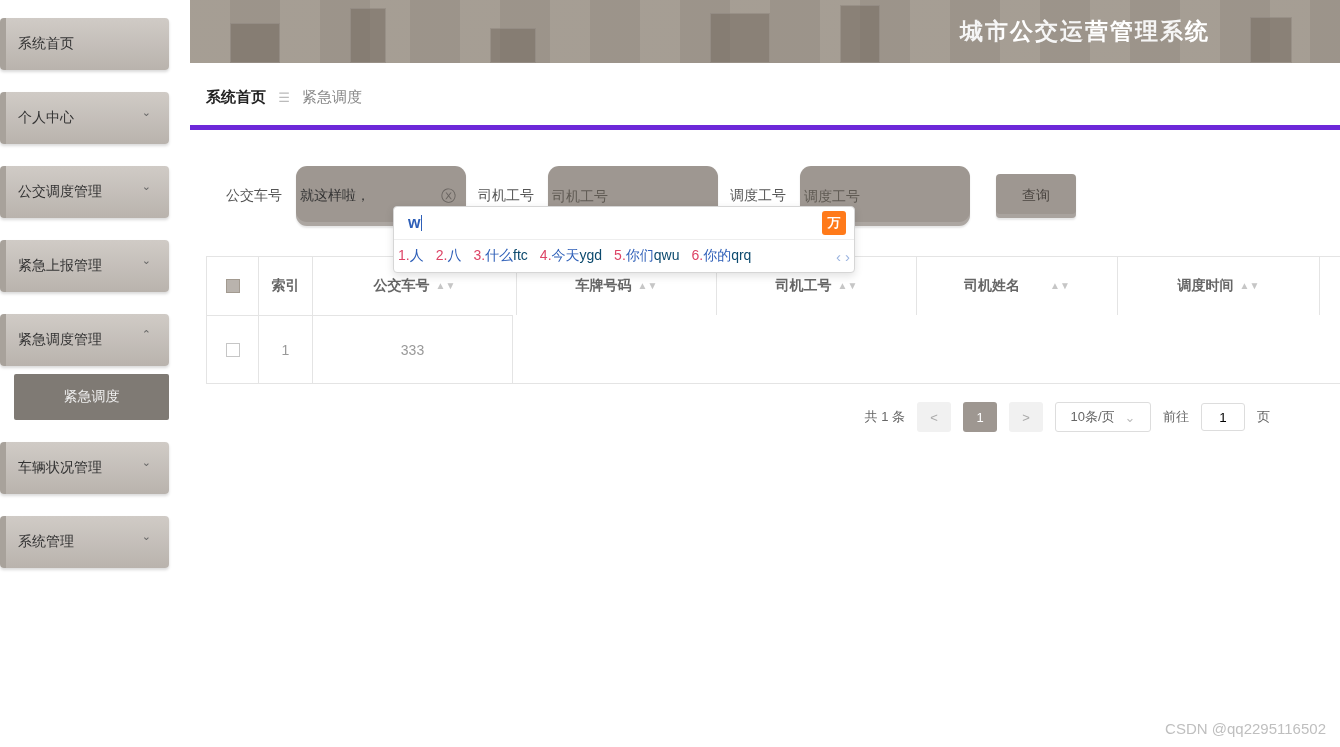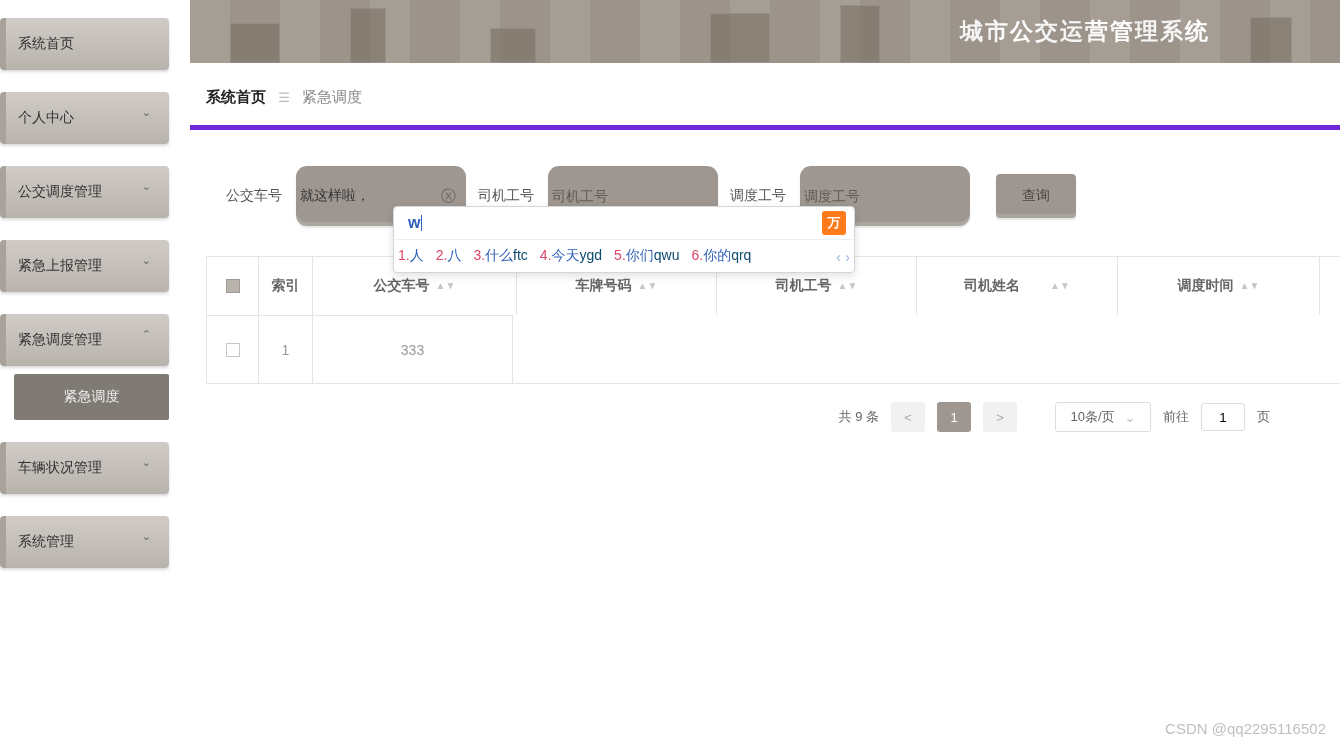--- a/index.html
+++ b/index.html
@@ -43,21 +43,21 @@
 .col-did { width: 200px; }
 .col-dname { width: 201px; gap: 24px; }
 .col-time { width: 202px; text-align: center; }
 .chk { width: 14px; height: 14px; border: 1px solid #c6c6c6; background: #fff; }
 .chk.hdr { background: #b9b3ad; border-color: #a29a90; }
 .sort { margin-left: 6px; color: #c6c6c6; font-size: 10px; display: inline-flex; flex-direction: column; line-height: 6px; }
 
 .pager { display: flex; align-items: center; justify-content: flex-end; gap: 12px; padding: 18px 70px 0 0; font-size: 13px; color: #666; }
 .pg-btn { width: 34px; height: 30px; background: #f1f1f1; color: #aaa; display: flex; align-items: center; justify-content: center; border-radius: 3px; cursor: pointer; }
 .pg-btn.active { background: #9e9791; color: #fff; }
-.pg-size { width: 96px; height: 30px; border: 1px solid #ddd; border-radius: 3px; display: flex; align-items: center; justify-content: center; gap: 10px; color: #666; margin-left: 26px; }
+.pg-size { width: 96px; height: 30px; border: 1px solid #ddd; border-radius: 3px; display: flex; align-items: center; justify-content: center; gap: 10px; color: #666; }
 .pg-goto { width: 44px; height: 28px; border: 1px solid #ddd; border-radius: 3px; text-align: center; }
 
 .ime { position: absolute; left: 393px; top: 206px; width: 462px; background: #fff; border: 1px solid #d6d6d6; border-radius: 4px; box-shadow: 0 3px 8px rgba(0,0,0,0.12); z-index: 50; }
 .ime-row1 { height: 33px; display: flex; align-items: center; padding: 0 8px 0 14px; border-bottom: 1px solid #eee; }
 .ime-w { color: #2e5fb8; font-weight: bold; font-size: 16px; }
 .ime-cursor { width: 1px; height: 16px; background: #2e5fb8; margin-left: 1px; }
 .ime-logo { margin-left: auto; width: 24px; height: 24px; background: #ff7a1a; border-radius: 3px; color: #fff; display: flex; align-items: center; justify-content: center; font-size: 13px; font-weight: bold; }
 .ime-row2 { height: 32px; display: flex; align-items: center; padding: 0 4px; gap: 12px; font-size: 14px; }
 .ime-cand .num { color: #d46; }
 .ime-cand .txt { color: #2e5fb8; }
@@ -168,21 +168,21 @@
     <div class="trow">
       <div class="td col-chk">
           <div class="chk"></div>
         </div>
       <div class="td col-idx">1</div>
       <div class="td col-did">333</div>
     </div>
   </div>
 
   <div class="pager">
-    <span>共 9 条</span>
+    <span>共 1 条</span>
     <div class="pg-btn">&lt;</div>
     <div class="pg-btn active">1</div>
     <div class="pg-btn">&gt;</div>
     <div class="pg-size">
         <span>10条/页</span>
         <span style="color:#bbb">⌄</span>
       </div>
     <span>前往</span>
     <input class="pg-goto" value="1" style="">
     <span>页</span>

